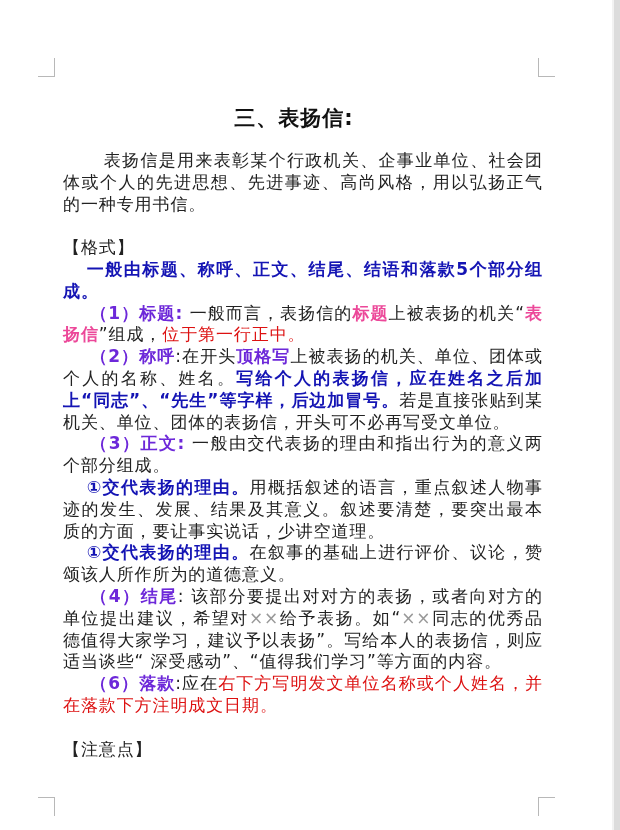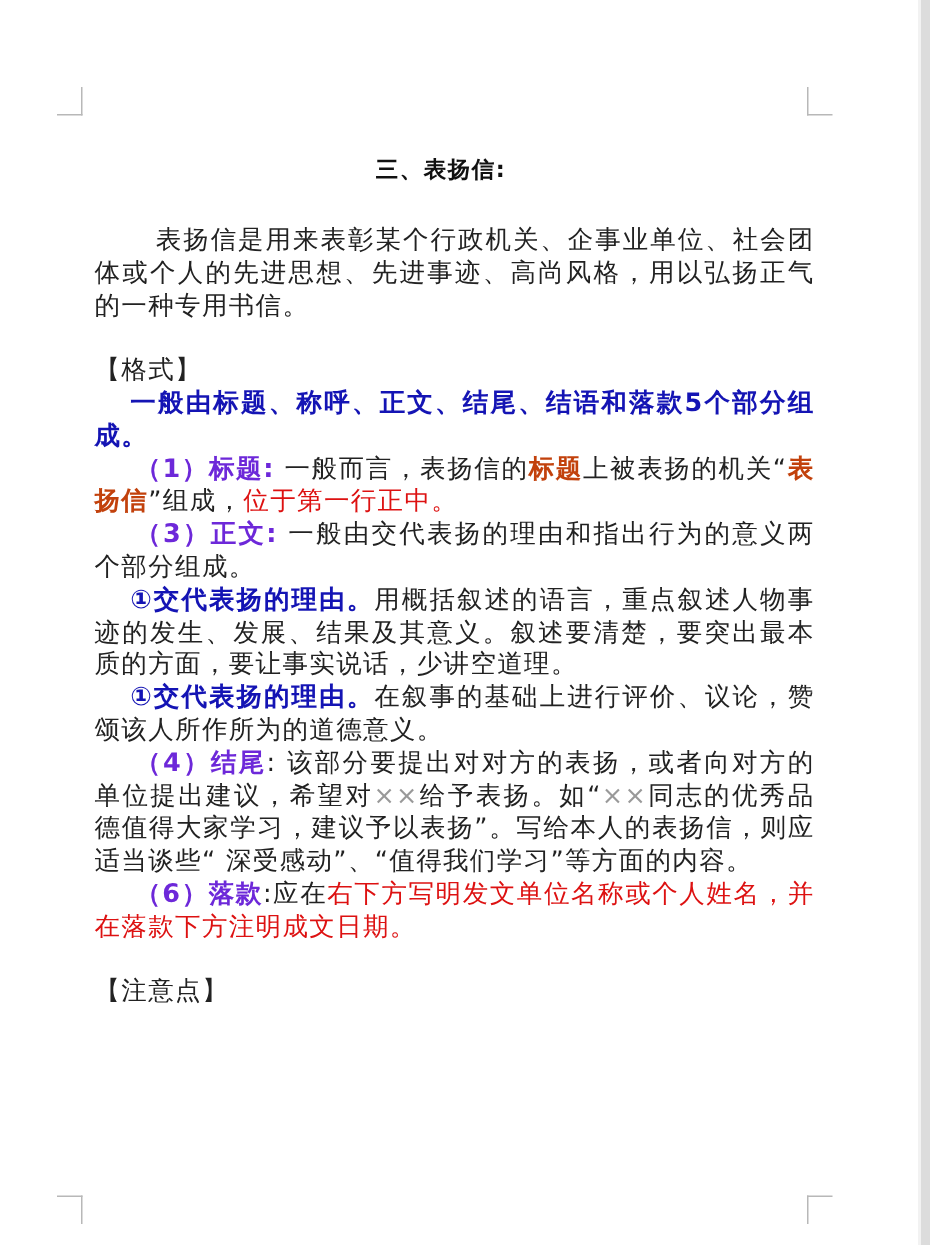--- a/index.html
+++ b/index.html
@@ -15,35 +15,35 @@
     position: absolute; right: 6px; top: 0; width: 2px; height: 830px; background: #f2f2f2;
   }
   .corner { position: absolute; width: 16px; height: 18px; }
   .c-tl { left: 38px; top: 58px; border-right: 1px solid #b8b8b8; border-bottom: 1px solid #b8b8b8; }
   .c-tr { left: 538px; top: 58px; border-left: 1px solid #b8b8b8; border-bottom: 1px solid #b8b8b8; }
   .c-bl { left: 38px; top: 797px; border-right: 1px solid #b8b8b8; border-top: 1px solid #b8b8b8; }
   .c-br { left: 538px; top: 797px; border-left: 1px solid #b8b8b8; border-top: 1px solid #b8b8b8; }
 
   .page-title {
     position: absolute; left: 0; width: 588px; top: 104px; text-align: center;
-    font-size: 15px; font-weight: bold; color: #111111; letter-spacing: 1px;
+    font-size: 21px; font-weight: bold; color: #111111; letter-spacing: 1px;
   }
   .content {
     position: absolute; left: 63px; top: 150px; width: 480px;
     font-size: 17px; line-height: 21.8px; letter-spacing: 0.9px;
   }
   .content p { margin: 0; text-align: justify; }
   .indent2 { text-indent: 2.4em; }
   .indent1 { text-indent: 1.4em; }
   .indent15 { text-indent: 1.6em; }
   .blank { height: 21.8px; }
   .blue { color: #1414b4; font-weight: bold; }
   .red { color: #dd1111; }
   .bred { color: #6d28d9; font-weight: bold; }
-  .bblue { color: #c2410c; font-weight: bold; }
+  .bblue { color: #ec4899; font-weight: bold; }
   .gray { color: #999999; }
 </style>
 </head>
 <body>
 
 <div class="scroll-strip-edge"></div>
 <div class="scroll-strip"></div>
 
 <div class="corner c-tl"></div>
 <div class="corner c-tr"></div>
@@ -53,20 +53,21 @@
 <div class="page-title">三、表扬信:</div>
 
 <div class="content">
   <p class="indent2">表扬信是用来表彰某个行政机关、企事业单位、社会团体或个人的先进思想、先进事迹、高尚风格，用以弘扬正气的一种专用书信。</p>
   <div class="blank"></div>
   <p>【格式】</p>
   <p class="indent1 blue">一般由标题、称呼、正文、结尾、结语和落款5个部分组成。</p>
 
   <p class="indent15"><span class="bred">（1）标题:</span><span> 一般而言，表扬信的</span><span class="bblue">标题</span><span>上被表扬的机关“</span><span class="bblue">表扬信</span><span>”组成，</span><span class="red">位于第一行正中。</span></p>
 
+  <p class="indent15"><span class="bred">（2）称呼</span><span>:在开头</span><span class="bred">顶格写</span><span>上被表扬的机关、单位、团体或个人的名称、姓名。</span><span class="blue">写给个人的表扬信，应在姓名之后加上“同志”、“先生”等字样，后边加冒号。</span><span>若是直接张贴到某机关、单位、团体的表扬信，开头可不必再写受文单位。</span></p>
 
   <p class="indent15"><span class="bred">（3）正文:</span><span> 一般由交代表扬的理由和指出行为的意义两个部分组成。</span></p>
   <p class="indent1"><span class="blue">①交代表扬的理由。</span><span>用概括叙述的语言，重点叙述人物事迹的发生、发展、结果及其意义。叙述要清楚，要突出最本质的方面，要让事实说话，少讲空道理。</span></p>
   <p class="indent1"><span class="blue">①交代表扬的理由。</span><span>在叙事的基础上进行评价、议论，赞颂该人所作所为的道德意义。</span></p>
 
   <p class="indent15"><span class="bred">（4）结尾</span><span>: 该部分要提出对对方的表扬，或者向对方的单位提出建议，希望对</span><span class="gray">××</span><span>给予表扬。如“</span><span class="gray">××</span><span>同志的优秀品德值得大家学习，建议予以表扬”。写给本人的表扬信，则应适当谈些“ 深受感动”、“值得我们学习”等方面的内容。</span></p>
 
 
   <p class="indent15"><span class="bred">（6）落款</span><span>:应在</span><span class="red">右下方写明发文单位名称或个人姓名，并在落款下方注明成文日期。</span></p>
 

